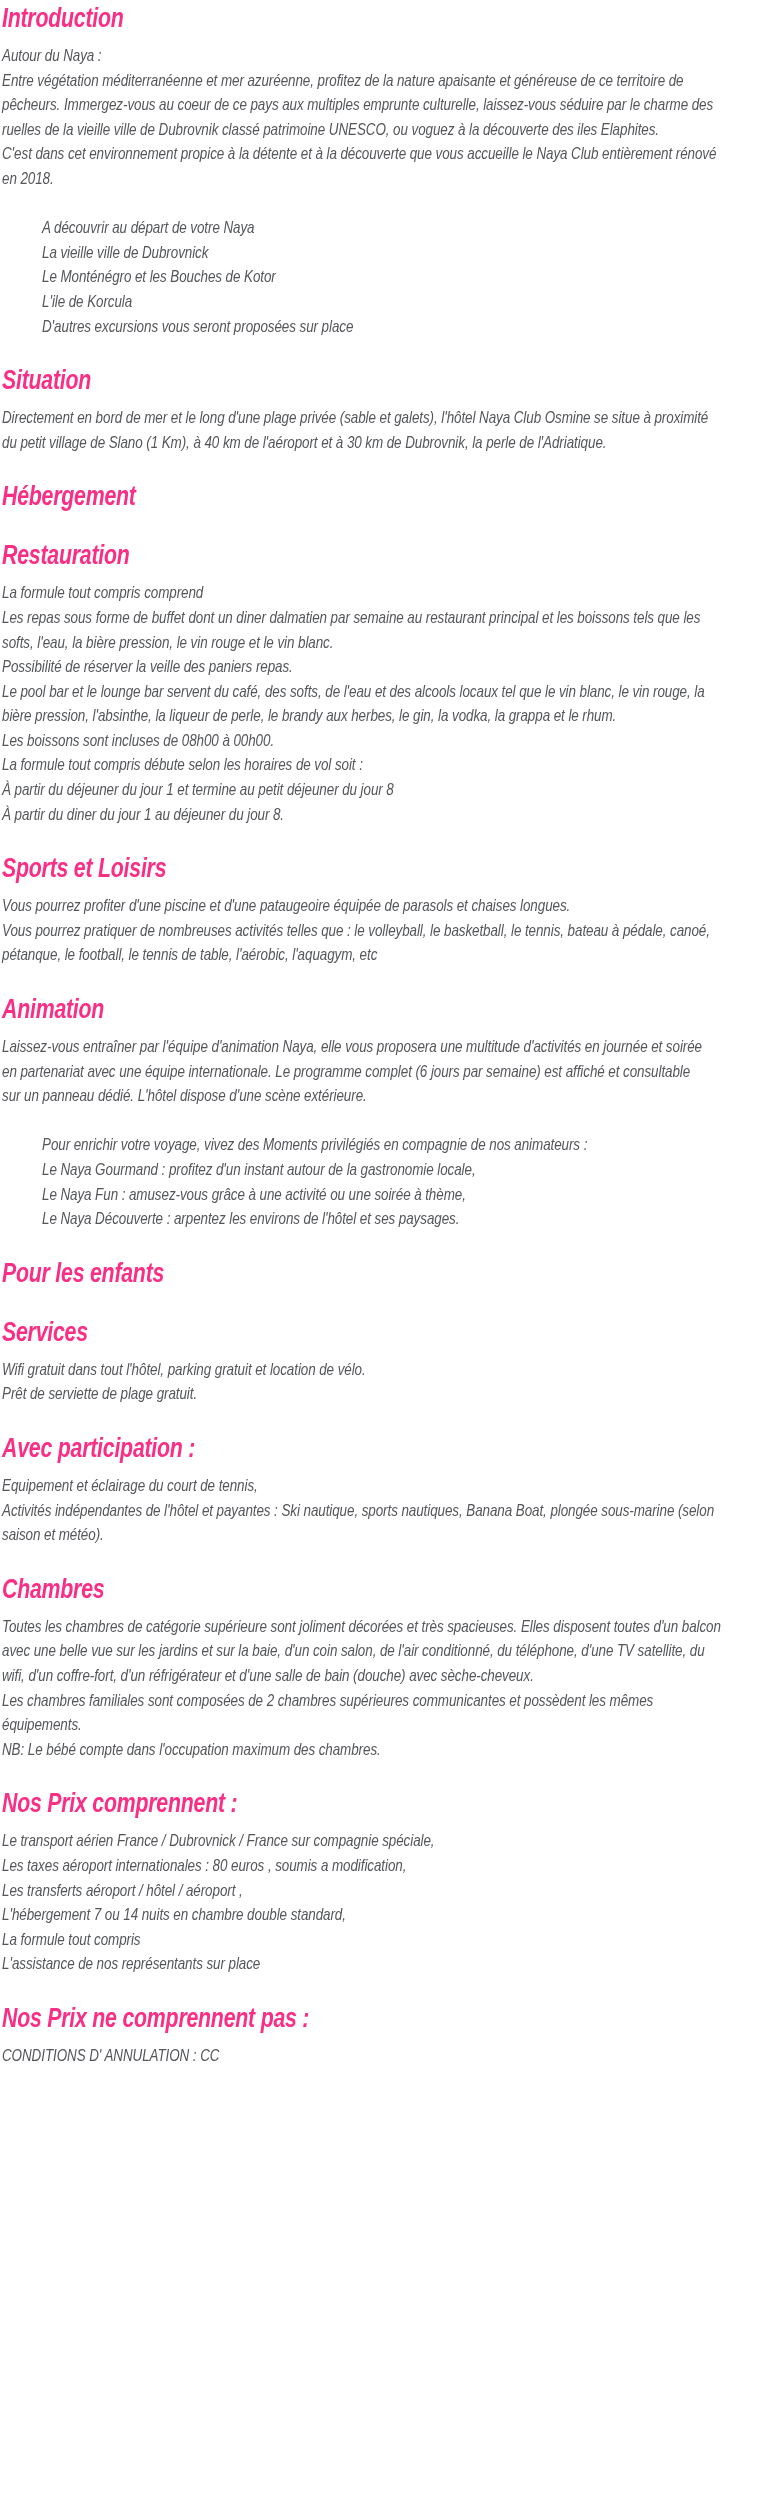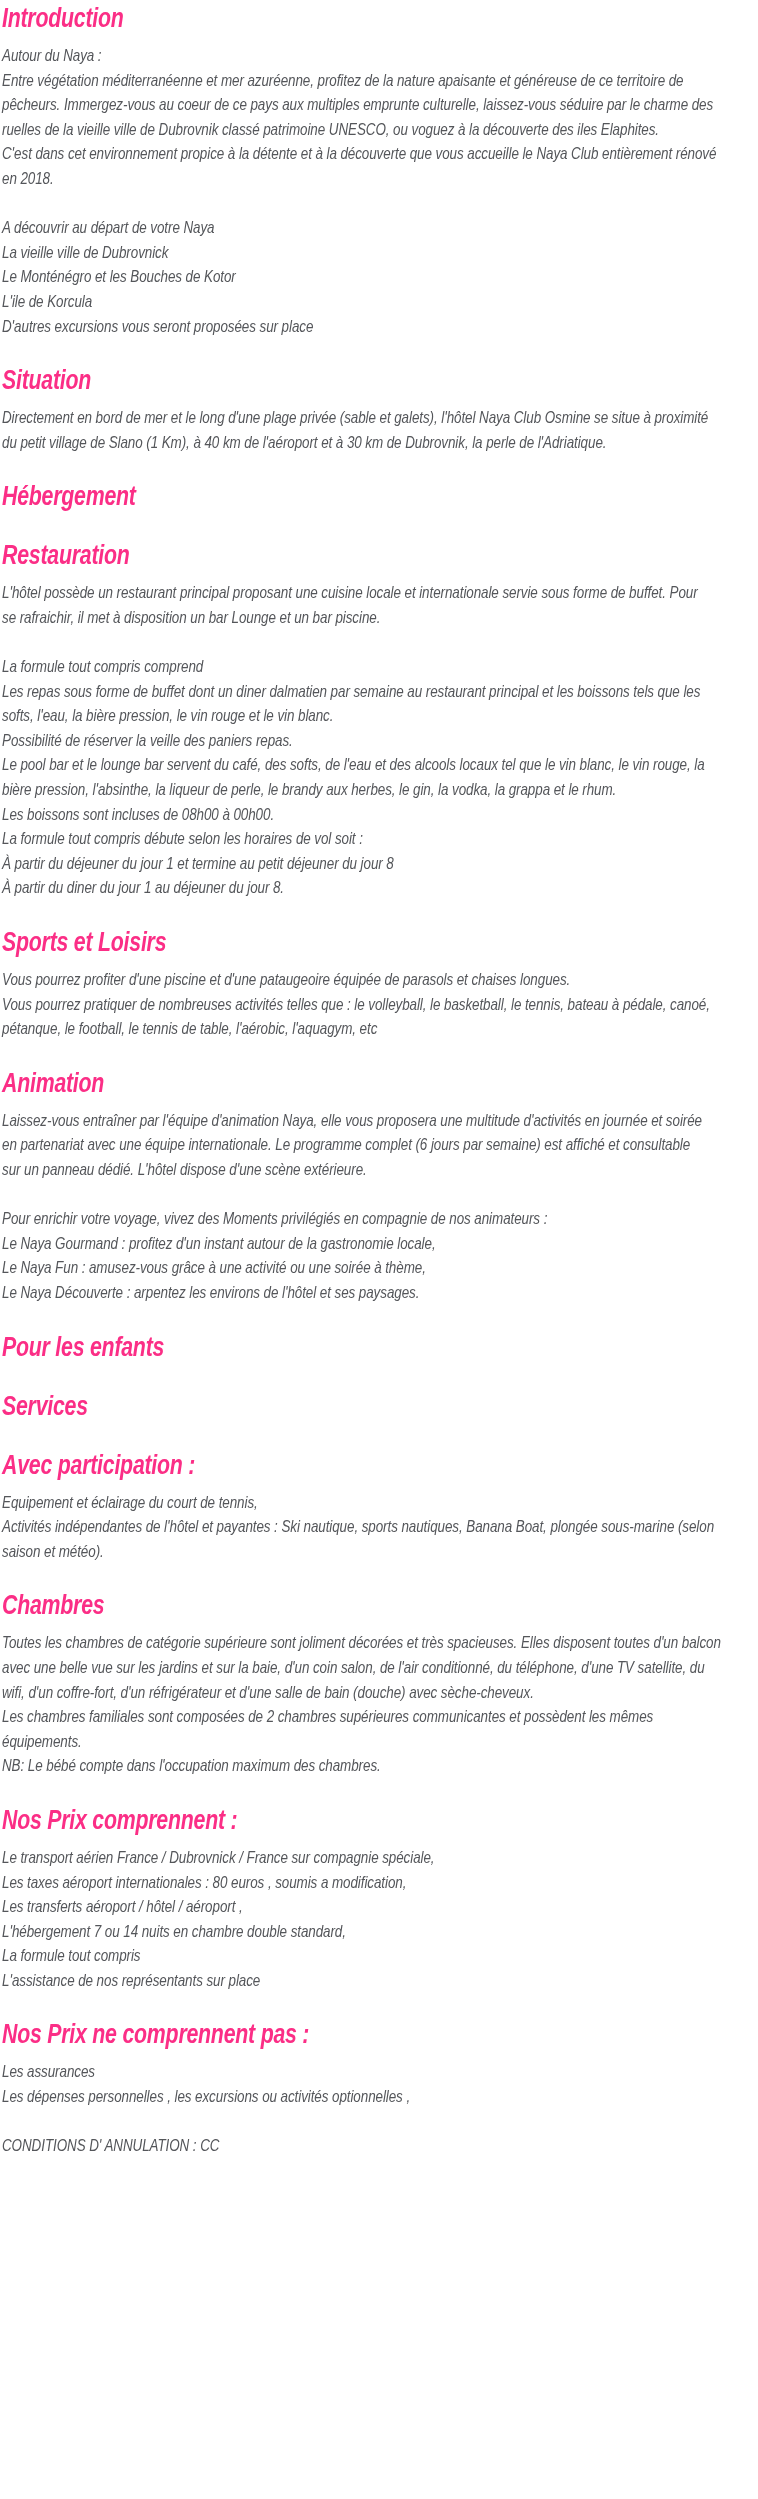--- a/index.html
+++ b/index.html
@@ -26,20 +26,21 @@
     white-space: nowrap;
     letter-spacing: -0.3px;
     transform: scaleX(0.79);
     transform-origin: 0 50%;
   }
   section:first-child h2.heading {
     margin-top: 0;
   }
   .block + .block {
     margin-top: 24.6px;
+    margin-left: 40px;
   }
   .line {
     color: #54565a;
     font-style: italic;
     font-size: 17px;
     line-height: 24.6px;
     white-space: nowrap;
     letter-spacing: -0.1px;
     transform: scaleX(0.79);
     transform-origin: 0 50%;
@@ -73,24 +74,20 @@
         <div class="line" data-name="text-line">Directement en bord de mer et le long d'une plage privée (sable et galets), l'hôtel Naya Club Osmine se situe à proximité</div>
         <div class="line" data-name="text-line">du petit village de Slano (1 Km), à 40 km de l'aéroport et à 30 km de Dubrovnik, la perle de l'Adriatique.</div>
       </div>
     </section>
     <section data-name="section-hebergement">
       <h2 class="heading" data-name="section-heading-hebergement">Hébergement</h2>
     </section>
     <section data-name="section-restauration">
       <h2 class="heading" data-name="section-heading-restauration">Restauration</h2>
       <div class="block" data-name="paragraph-block">
-        <div class="line" data-name="text-line">L'hôtel possède un restaurant principal proposant une cuisine locale et internationale servie sous forme de buffet. Pour</div>
-        <div class="line" data-name="text-line">se rafraichir, il met à disposition un bar Lounge et un bar piscine.</div>
-      </div>
-      <div class="block" data-name="paragraph-block">
         <div class="line" data-name="text-line">La formule tout compris comprend</div>
         <div class="line" data-name="text-line">Les repas sous forme de buffet dont un diner dalmatien par semaine au restaurant principal et les boissons tels que les</div>
         <div class="line" data-name="text-line">softs, l'eau, la bière pression, le vin rouge et le vin blanc.</div>
         <div class="line" data-name="text-line">Possibilité de réserver la veille des paniers repas.</div>
         <div class="line" data-name="text-line">Le pool bar et le lounge bar servent du café, des softs, de l'eau et des alcools locaux tel que le vin blanc, le vin rouge, la</div>
         <div class="line" data-name="text-line">bière pression, l'absinthe, la liqueur de perle, le brandy aux herbes, le gin, la vodka, la grappa et le rhum.</div>
         <div class="line" data-name="text-line">Les boissons sont incluses de 08h00 à 00h00.</div>
         <div class="line" data-name="text-line">La formule tout compris débute selon les horaires de vol soit :</div>
         <div class="line" data-name="text-line">À partir du déjeuner du jour 1 et termine au petit déjeuner du jour 8</div>
         <div class="line" data-name="text-line">À partir du diner du jour 1 au déjeuner du jour 8.</div>
@@ -116,20 +113,24 @@
         <div class="line" data-name="text-line">Le Naya Gourmand : profitez d'un instant autour de la gastronomie locale,</div>
         <div class="line" data-name="text-line">Le Naya Fun : amusez-vous grâce à une activité ou une soirée à thème,</div>
         <div class="line" data-name="text-line">Le Naya Découverte : arpentez les environs de l'hôtel et ses paysages.</div>
       </div>
     </section>
     <section data-name="section-pour-les-enfants">
       <h2 class="heading" data-name="section-heading-pour-les-enfants">Pour les enfants</h2>
     </section>
     <section data-name="section-services">
       <h2 class="heading" data-name="section-heading-services">Services</h2>
+      <div class="block" data-name="paragraph-block">
+        <div class="line" data-name="text-line">Wifi gratuit dans tout l'hôtel, parking gratuit et location de vélo.</div>
+        <div class="line" data-name="text-line">Prêt de serviette de plage gratuit.</div>
+      </div>
     </section>
     <section data-name="section-avec-participation">
       <h2 class="heading" data-name="section-heading-avec-participation">Avec participation :</h2>
       <div class="block" data-name="paragraph-block">
         <div class="line" data-name="text-line">Equipement et éclairage du court de tennis,</div>
         <div class="line" data-name="text-line">Activités indépendantes de l'hôtel et payantes : Ski nautique, sports nautiques, Banana Boat, plongée sous-marine (selon</div>
         <div class="line" data-name="text-line">saison et météo).</div>
       </div>
     </section>
     <section data-name="section-chambres">
@@ -150,20 +151,16 @@
         <div class="line" data-name="text-line">Les taxes aéroport internationales : 80 euros , soumis a modification,</div>
         <div class="line" data-name="text-line">Les transferts aéroport / hôtel / aéroport ,</div>
         <div class="line" data-name="text-line">L'hébergement 7 ou 14 nuits en chambre double standard,</div>
         <div class="line" data-name="text-line">La formule tout compris</div>
         <div class="line" data-name="text-line">L'assistance de nos représentants sur place</div>
       </div>
     </section>
     <section data-name="section-nos-prix-ne-comprennent-pas">
       <h2 class="heading" data-name="section-heading-nos-prix-ne-comprennent-pas">Nos Prix ne comprennent pas :</h2>
       <div class="block" data-name="paragraph-block">
-        <div class="line" data-name="text-line">Les assurances</div>
-        <div class="line" data-name="text-line">Les dépenses personnelles , les excursions ou activités optionnelles ,</div>
-      </div>
-      <div class="block" data-name="paragraph-block">
         <div class="line" data-name="text-line">CONDITIONS D' ANNULATION : CC</div>
       </div>
     </section>
   </main>
 
 </body></html>

